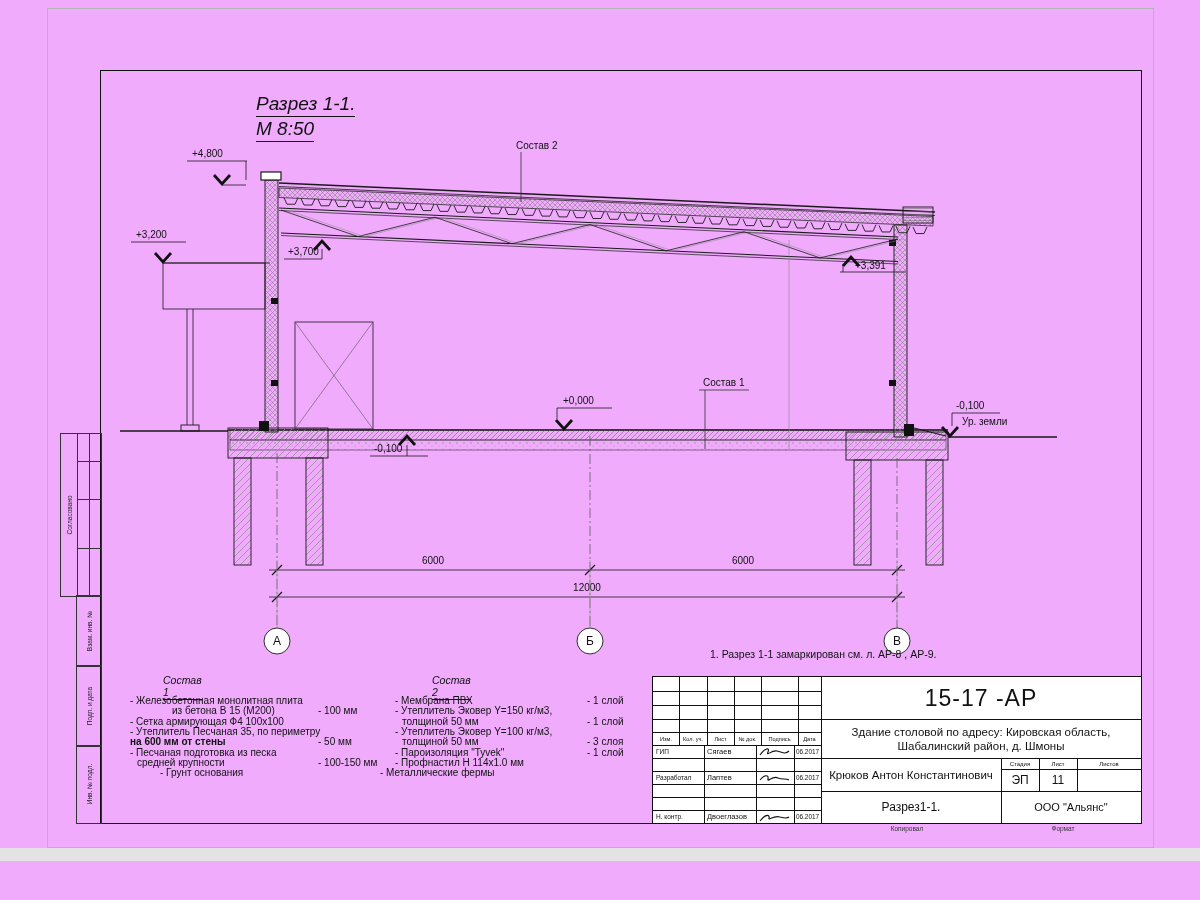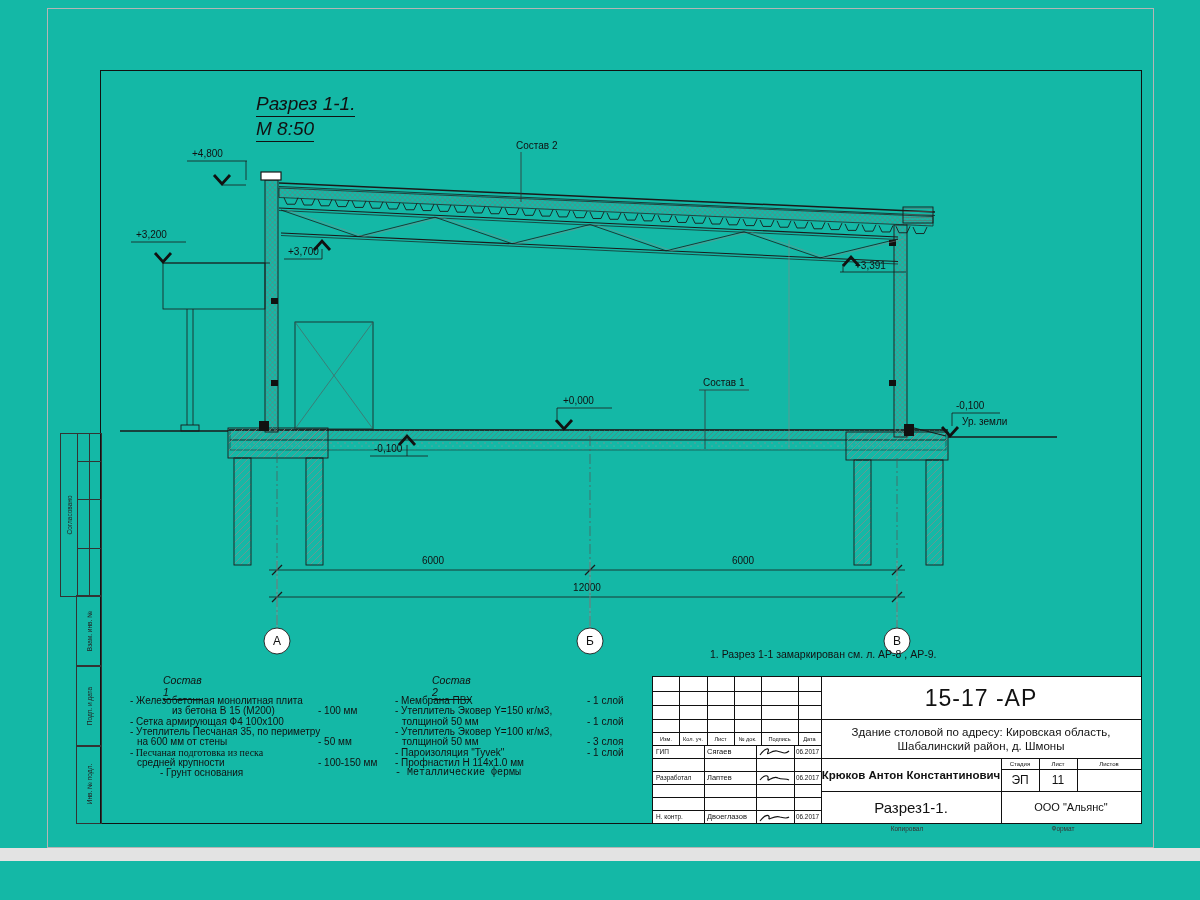--- a/index.html
+++ b/index.html
@@ -1,16 +1,16 @@
 <!DOCTYPE html>
 <html><head>
 <meta charset="utf-8">
 <style>
   html,body{margin:0;padding:0;background:#fff;font-family:"Liberation Sans",sans-serif;color:#111;}
-  .page{position:relative;width:1200px;height:900px;background:#14b8a6;overflow:hidden;}
+  .page{position:relative;width:1200px;height:900px;background:#f0abfc;overflow:hidden;}
   .abs{position:absolute;}
   .sheet-border{position:absolute;left:47px;top:8px;width:1105px;height:838px;border:1px solid #b5b5b5;}
   .shadow-band{position:absolute;left:0;top:848px;width:1200px;height:13px;background:#e3e3e3;}
   .frame{position:absolute;left:100px;top:70px;width:1040px;height:752px;border:1.6px solid #111;}
   .dwg-title{position:absolute;left:256px;top:92px;font-size:19px;font-style:italic;line-height:23px;}
   .dwg-title span{display:inline-block;border-bottom:1.6px solid #111;padding-bottom:1px;}
   .note{position:absolute;left:710px;top:648px;font-size:10.5px;}
   .comp{position:absolute;font-size:10px;}
   .comp .row{position:absolute;white-space:nowrap;}
   .comp .ttl{position:absolute;font-style:italic;border-bottom:1px solid #111;padding-bottom:1px;font-size:10.5px;}
@@ -239,41 +239,41 @@
 
   <div class="note">1. Разрез 1-1 замаркирован см. л. АР-8 , АР-9.</div>
 
   <div id="comp1" class="comp" style="left: 0px; top: 0px;">
       <div class="ttl" style="left: 163px; top: 674px;">Состав 1</div>
       <div class="row" style="left: 130px; top: 695px;">- Железобетонная  монолитная плита</div>
       <div class="row" style="left: 137px; top: 705.3px; padding-left: 35px;">из бетона В 15 (М200)</div>
       <div class="row" style="left: 318px; top: 705.3px;">- 100 мм</div>
       <div class="row" style="left: 130px; top: 715.6px;">- Сетка армирующая Ф4 100х100</div>
       <div class="row" style="left: 130px; top: 725.9px;">- Утеплитель Песчаная 35, по периметру</div>
-      <div class="row" style="left: 137px; top: 736.2px;">на 600 мм от стены</div>
+      <div class="row" style="left: 130px; top: 736.2px; font-weight: bold;">на 600 мм от стены</div>
       <div class="row" style="left: 318px; top: 736.2px;">- 50 мм</div>
-      <div class="row" style="left: 130px; top: 746.5px; font-family: Liberation Serif, serif;">- Песчаная подготовка из песка</div>
+      <div class="row" style="left: 130px; top: 746.5px;">- Песчаная подготовка из песка</div>
       <div class="row" style="left: 137px; top: 756.8px;">средней крупности</div>
       <div class="row" style="left: 318px; top: 756.8px;">- 100-150 мм</div>
       <div class="row" style="left: 130px; top: 767.1px; margin-left: 30px;">- Грунт основания</div>
     </div>
   <div id="comp2" class="comp" style="left: 0px; top: 0px;">
       <div class="ttl" style="left: 432px; top: 674px;">Состав 2</div>
       <div class="row" style="left: 395px; top: 695px;">- Мембрана ПВХ</div>
       <div class="row" style="left: 587px; top: 695px;">- 1 слой</div>
       <div class="row" style="left: 395px; top: 705.3px;">- Утеплитель Эковер Y=150 кг/м3,</div>
       <div class="row" style="left: 402px; top: 715.6px;">толщиной 50 мм</div>
       <div class="row" style="left: 587px; top: 715.6px;">- 1 слой</div>
       <div class="row" style="left: 395px; top: 725.9px;">- Утеплитель Эковер Y=100 кг/м3,</div>
       <div class="row" style="left: 402px; top: 736.2px;">толщиной 50 мм</div>
       <div class="row" style="left: 587px; top: 736.2px;">- 3 слоя</div>
       <div class="row" style="left: 395px; top: 746.5px;">- Пароизоляция "Tyvek"</div>
       <div class="row" style="left: 587px; top: 746.5px;">- 1 слой</div>
       <div class="row" style="left: 395px; top: 756.8px;">- Профнастил Н 114х1.0 мм</div>
-      <div class="row" style="left: 395px; top: 767.1px; font-family: Liberation Mono, monospace;">- Металлические фермы</div>
+      <div class="row" style="left: 380px; top: 767.1px;">- Металлические фермы</div>
     </div>
 
   <div class="sblock" style="left:60px;top:433px;width:40px;height:162px;">
     <div class="vl" style="left:16px;top:0;height:162px;background:#333;"></div>
     <div class="vl" style="left:28px;top:0;height:162px;background:#333;"></div>
     <div class="hl" style="left:16px;top:27px;width:24px;background:#333;"></div>
     <div class="hl" style="left:16px;top:65px;width:24px;background:#333;"></div>
     <div class="hl" style="left:16px;top:114px;width:24px;background:#333;"></div>
     <div class="vlabel" style="left:8px;top:81px;">Согласовано</div>
   </div>
@@ -344,22 +344,22 @@
       <div class="vl" style="left: 348px; top: 81px; height: 65px; width: 1.3px;"></div>
       <div class="vl" style="left: 386px; top: 81px; height: 33px;"></div>
       <div class="vl" style="left: 424px; top: 81px; height: 33px;"></div>
       <div class="cell" style="left: 168px; top: 0px; width: 320px; height: 42px; font-size: 23px; letter-spacing: 1px;">15-17 -АР</div>
       <div class="cell" style="left: 168px; top: 42px; width: 320px; height: 39px; font-size: 11.5px; line-height: 14px;">
         <div>
           <div>Здание столовой по адресу: Кировская область,</div>
           <div>Шабалинский район, д. Шмоны</div>
         </div>
       </div>
-      <div class="cell" style="left: 168px; top: 81px; width: 180px; height: 33px; font-size: 11.5px; font-weight: bold;">Крюков Антон Константинович</div>
-      <div class="cell" style="left: 168px; top: 114px; width: 180px; height: 32px; font-size: 15px;">Разрез1-1.</div>
+      <div class="cell" style="left: 168px; top: 81px; width: 180px; height: 33px; font-size: 11.5px;">Крюков Антон Константинович</div>
+      <div class="cell" style="left: 168px; top: 114px; width: 180px; height: 32px; font-size: 12px;">Разрез1-1.</div>
       <div class="cell" style="left: 348px; top: 81px; width: 38px; height: 11px; font-size: 6px;">Стадия</div>
       <div class="cell" style="left: 386px; top: 81px; width: 38px; height: 11px; font-size: 6px;">Лист</div>
       <div class="cell" style="left: 424px; top: 81px; width: 64px; height: 11px; font-size: 6px;">Листов</div>
       <div class="cell" style="left: 348px; top: 92px; width: 38px; height: 22px; font-size: 12px;">ЭП</div>
       <div class="cell" style="left: 386px; top: 92px; width: 38px; height: 22px; font-size: 12px;">11</div>
       <div class="cell" style="left: 424px; top: 92px; width: 64px; height: 22px; font-size: 12px;"></div>
       <div class="cell" style="left: 348px; top: 114px; width: 140px; height: 32px; font-size: 11px;">ООО "Альянс"</div>
     </div>
   <div class="footerlbl" style="left:862px;top:825px;">Копировал</div>
   <div class="footerlbl" style="left:1018px;top:825px;">Формат</div>

